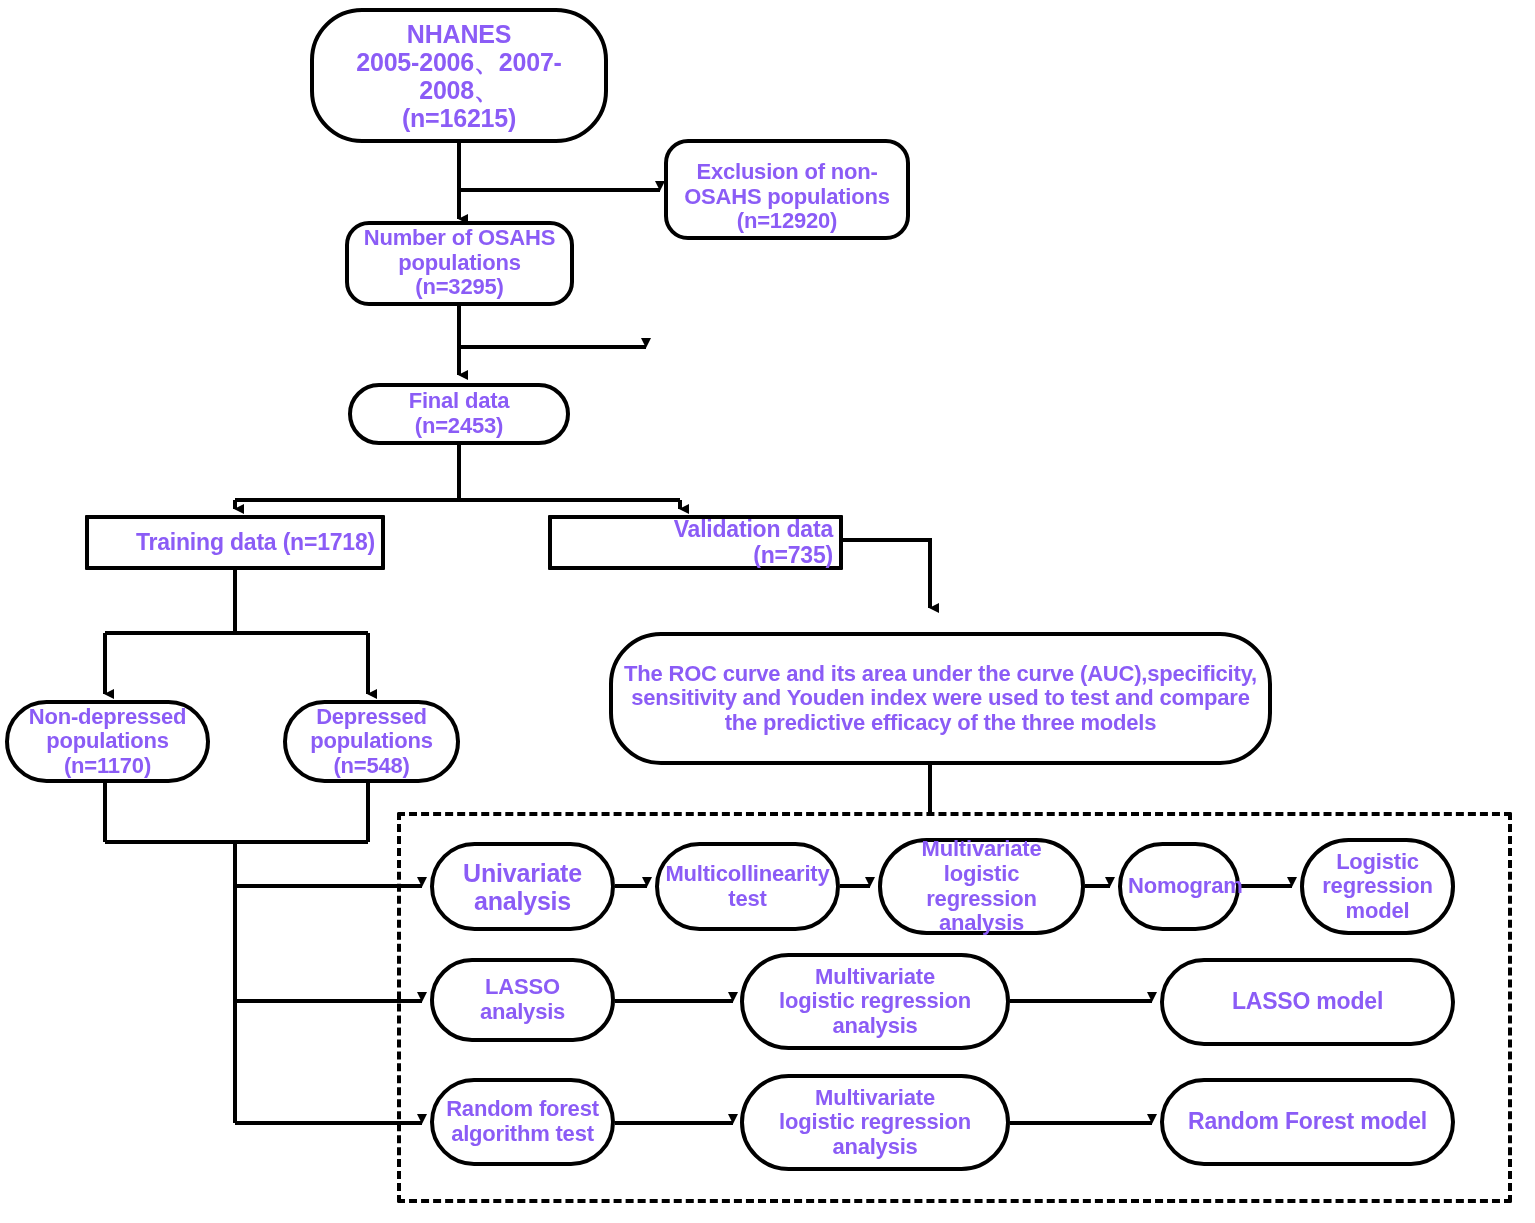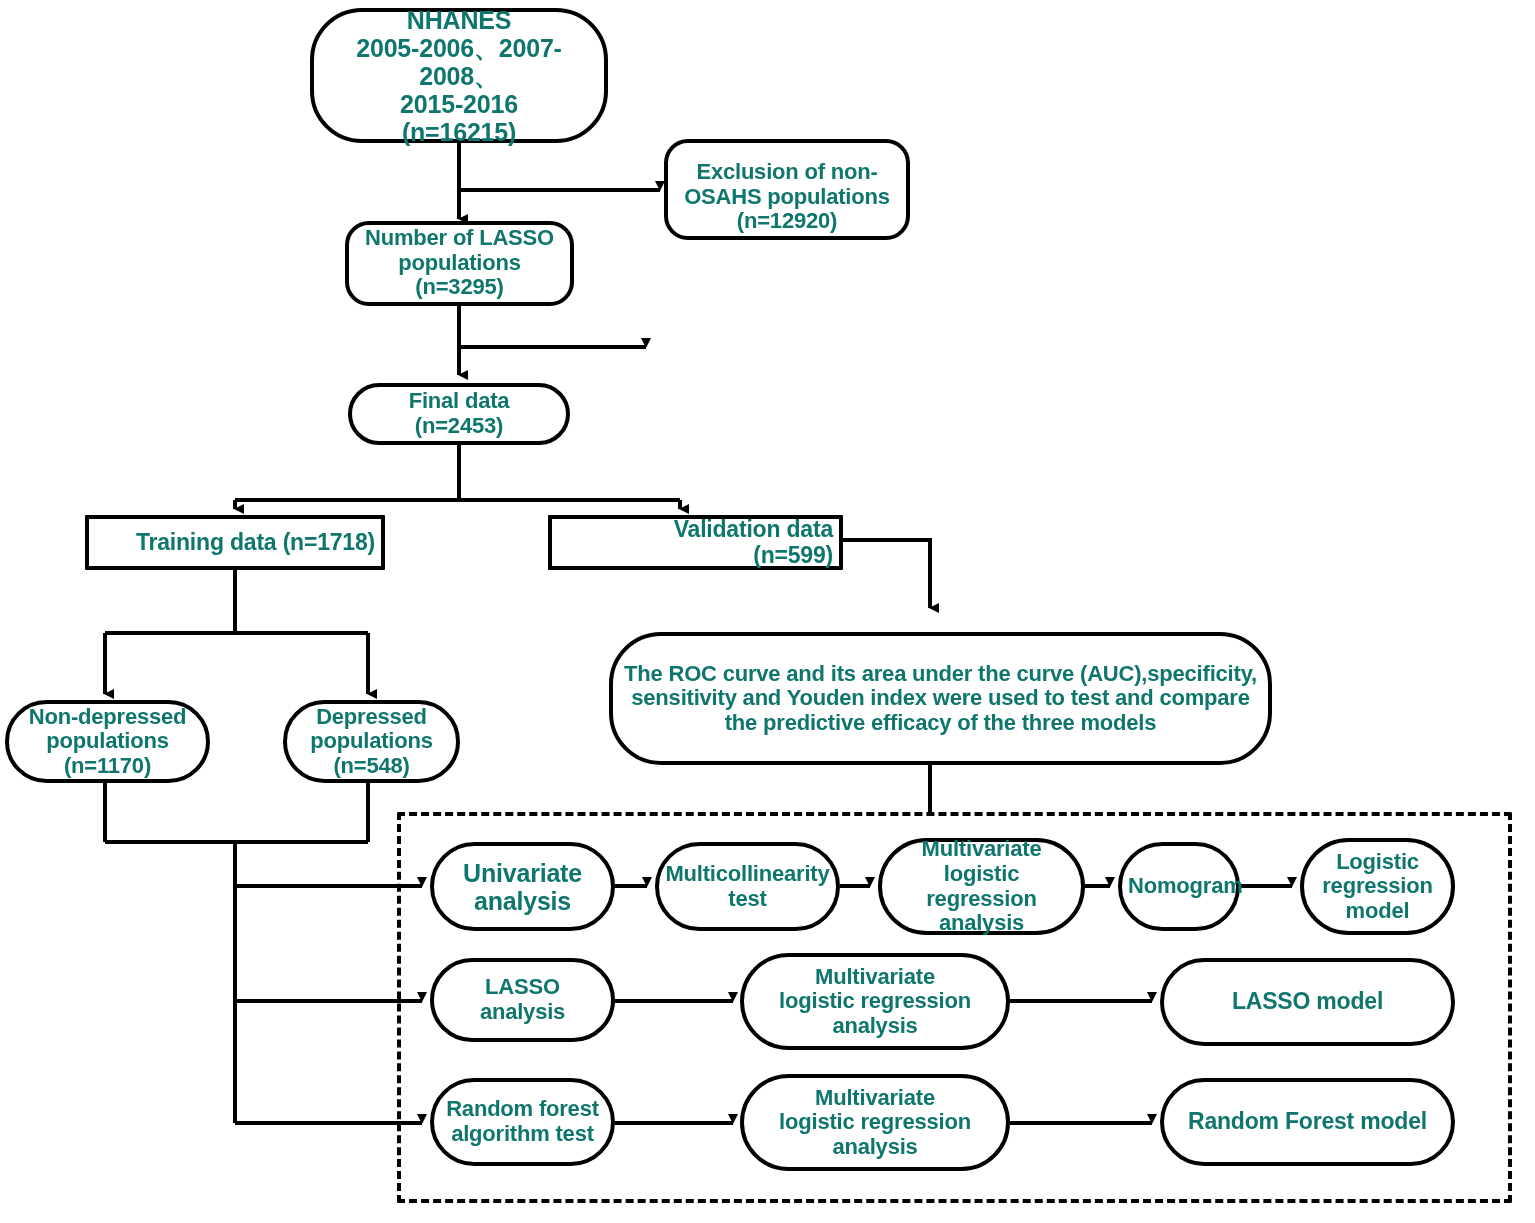--- a/index.html
+++ b/index.html
@@ -28,21 +28,21 @@
   }
   .node {
     position: absolute;
     box-sizing: border-box;
     border: 4px solid #000000;
     background: #ffffff;
     display: flex;
     align-items: center;
     justify-content: center;
     text-align: center;
-    color: #0f766e;
+    color: #8b5cf6;
     font-weight: bold;
     line-height: 1.12;
     letter-spacing: -0.2px;
     padding: 2px 6px;
   }
   
   .r-soft   { border-radius: 24px; align-items: flex-end; }
   .r-pill   { border-radius: 52px; }
   .r-rect   { border-radius: 1px; text-align: right; }
   .node span { display: block; width: 100%; }
@@ -118,36 +118,35 @@
       <path d="M1010,1123 L1152,1123" marker-end="url(#arrowRight)"></path>
     </g>
   </svg>
 
   <div class="dashed-region" style="left:397px; top:812px; width:1115px; height:391px;"></div>
 
   <div class="node r-pill" style="left:310px; top:8px; width:298px; height:135px; font-size:25px;">
     <span>
       <span>NHANES</span>
       <span>2005-2006、2007-2008、</span>
-      <span>2015-2016</span>
       <span>(n=16215)</span>
     </span>
   </div>
 
   <div class="node r-soft" style="left:664px; top:139px; width:246px; height:101px; font-size:22px;">
     <span>
       <span>Exclusion of  non-</span>
       <span>OSAHS populations</span>
       <span>(n=12920)</span>
     </span>
   </div>
 
   <div class="node r-soft" style="left:345px; top:221px; width:229px; height:85px; font-size:22px;">
     <span>
-      <span>Number of LASSO</span>
+      <span>Number of OSAHS</span>
       <span>populations</span>
       <span>(n=3295)</span>
     </span>
   </div>
 
 
   <div class="node r-pill" style="left:348px; top:383px; width:222px; height:62px; font-size:22px;">
     <span>
       <span>Final data</span>
       <span>(n=2453)</span>
@@ -156,21 +155,21 @@
 
   <div class="node r-rect" style="left:85px; top:515px; width:300px; height:55px; font-size:23px;">
     <span>
       <span>Training data  (n=1718)</span>
     </span>
   </div>
 
   <div class="node r-rect" style="left:548px; top:515px; width:295px; height:55px; font-size:23px;">
     <span>
       <span>Validation data</span>
-      <span>(n=599)</span>
+      <span>(n=735)</span>
     </span>
   </div>
 
   <div class="node r-pill" style="left:5px; top:700px; width:205px; height:83px; font-size:22px;">
     <span>
       <span>Non-depressed</span>
       <span>populations</span>
       <span>(n=1170)</span>
     </span>
   </div>

